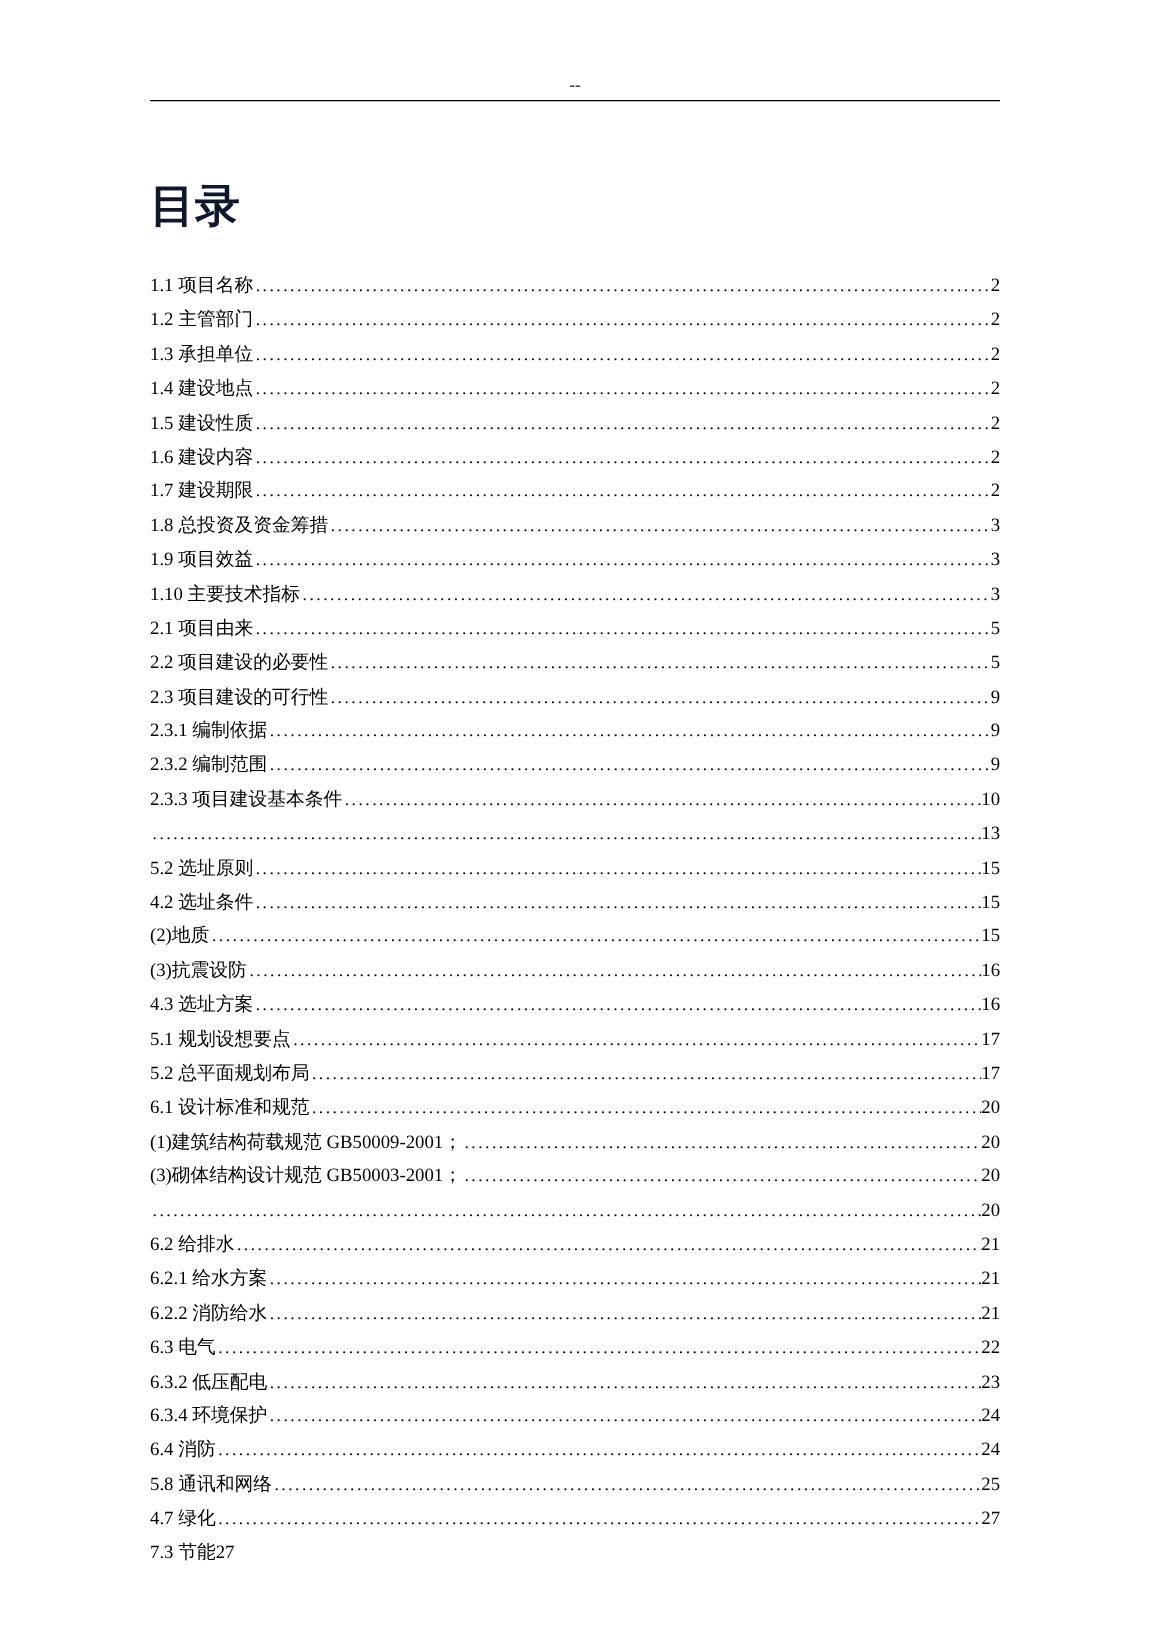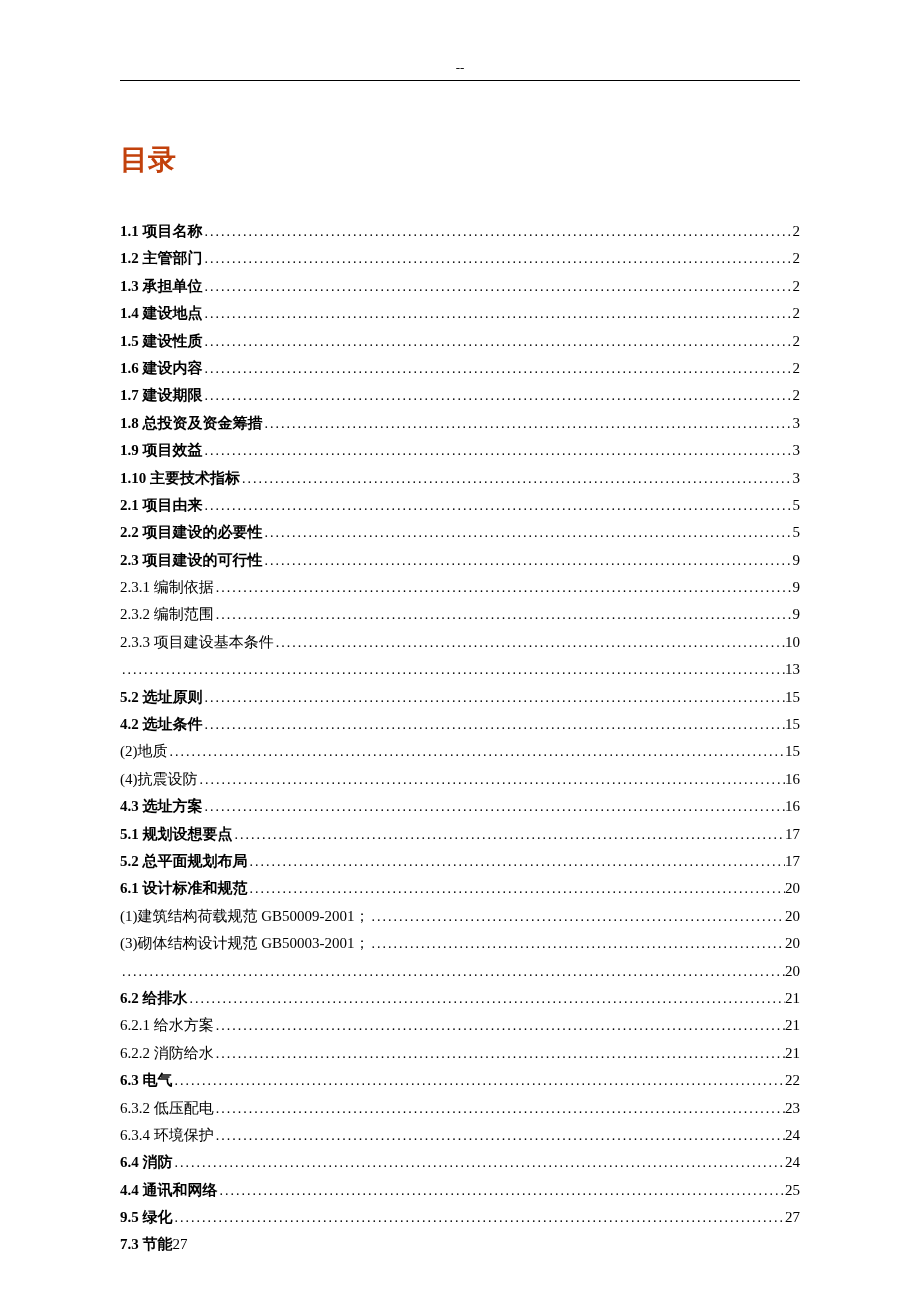--- a/index.html
+++ b/index.html
@@ -17,43 +17,43 @@
     font-size: 13px;
     color: #000;
     margin-bottom: 4px;
   }
   .top-rule {
     border: none;
     border-top: 1.5px solid #000;
     margin: 0 20px 60px 20px;
   }
   .title {
-    color: #c2410c;
-    font-size: 28px;
+    color: #0f172a;
+    font-size: 36px;
     font-weight: bold;
-    margin: 0 20px 40px 20px;
+    margin: 0 20px 27px 20px;
     font-family: "SimSun", "宋体", serif;
   }
   .toc {
     margin: 0 20px;
     font-size: 15px;
     line-height: 1.6;
   }
   .toc-row {
     display: flex;
     align-items: baseline;
     margin-bottom: 3px;
     white-space: nowrap;
   }
   .toc-label {
     flex: 0 0 auto;
     color: #000;
   }
   .toc-label.bold {
-    font-weight: bold;
+    font-weight: normal;
   }
   .toc-dots {
     flex: 1 1 auto;
     overflow: hidden;
     letter-spacing: 2px;
     color: #000;
     font-size: 14px;
     padding: 0 2px;
   }
   .toc-dots::after {
@@ -166,21 +166,21 @@
         <span class="toc-label bold">4.2 选址条件</span>
         <span class="toc-dots"></span>
         <span class="toc-page">15</span>
       </div>
       <div class="toc-row">
         <span class="toc-label">(2)地质</span>
         <span class="toc-dots"></span>
         <span class="toc-page">15</span>
       </div>
       <div class="toc-row">
-        <span class="toc-label">(4)抗震设防</span>
+        <span class="toc-label">(3)抗震设防</span>
         <span class="toc-dots"></span>
         <span class="toc-page">16</span>
       </div>
       <div class="toc-row">
         <span class="toc-label bold">4.3 选址方案</span>
         <span class="toc-dots"></span>
         <span class="toc-page">16</span>
       </div>
       <div class="toc-row">
         <span class="toc-label bold">5.1 规划设想要点</span>
@@ -240,26 +240,26 @@
         <span class="toc-label">6.3.4 环境保护</span>
         <span class="toc-dots"></span>
         <span class="toc-page">24</span>
       </div>
       <div class="toc-row">
         <span class="toc-label bold">6.4 消防</span>
         <span class="toc-dots"></span>
         <span class="toc-page">24</span>
       </div>
       <div class="toc-row">
-        <span class="toc-label bold">4.4 通讯和网络</span>
+        <span class="toc-label bold">5.8 通讯和网络</span>
         <span class="toc-dots"></span>
         <span class="toc-page">25</span>
       </div>
       <div class="toc-row">
-        <span class="toc-label bold">9.5 绿化</span>
+        <span class="toc-label bold">4.7 绿化</span>
         <span class="toc-dots"></span>
         <span class="toc-page">27</span>
       </div>
       <div class="toc-row">
         <span class="toc-label bold">7.3 节能</span>
         <span class="toc-page">27</span>
       </div>
     </div>
 
 </div>

